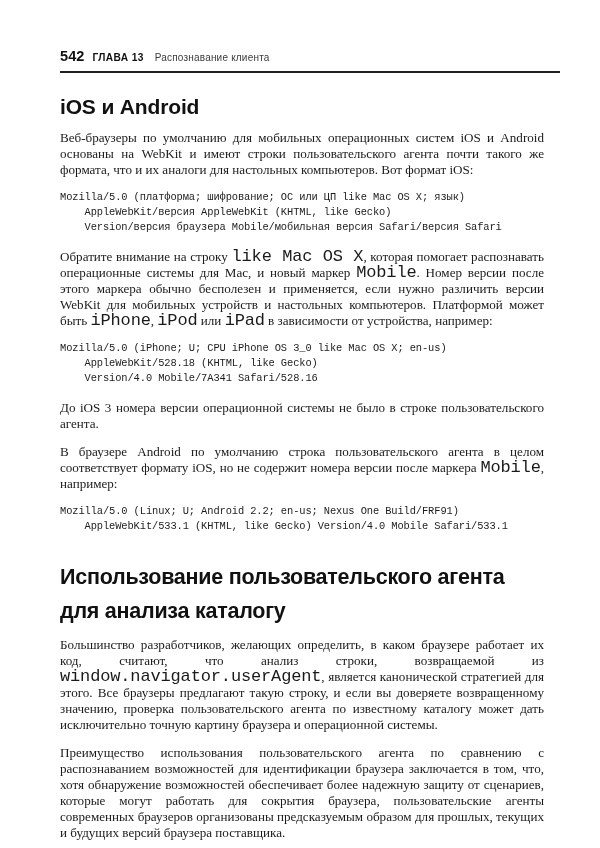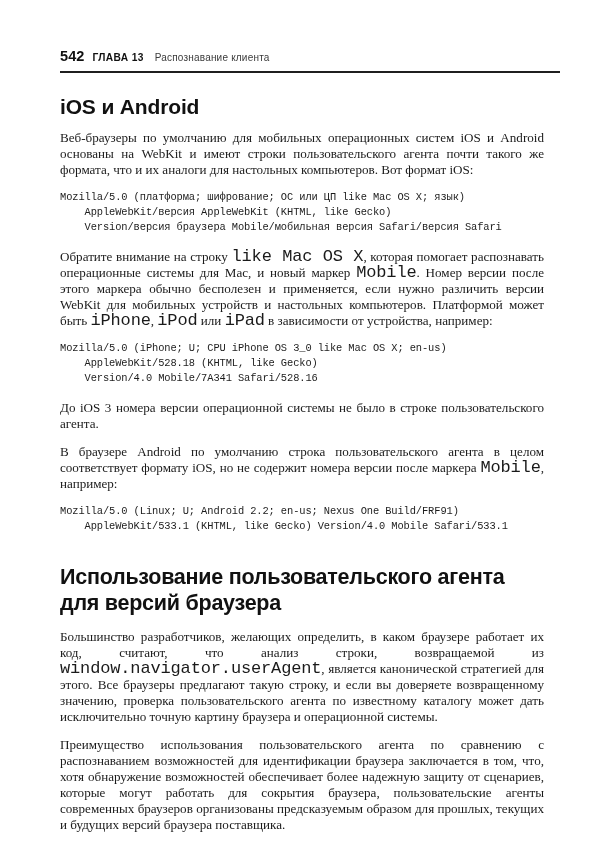--- a/index.html
+++ b/index.html
@@ -69,21 +69,21 @@
   }
   h1.sect-main {
     font-family: "Liberation Sans", "DejaVu Sans", sans-serif;
     font-size: 21.5px;
     font-weight: bold;
     color: #111111;
     margin: 30px 0 13px 0;
     line-height: 1.23;
     letter-spacing: -0.25px;
   }
-  h1.sect-main .ln { display: block; }
+  h1.sect-main .ln { display: block; margin-top: 8px; }
 
   
   p.body {
     margin: 0 16px 12px 0;
     font-size: 13.1px;
     line-height: 16px;
     text-align: justify;
     text-justify: inter-word;
     hyphens: manual;
     color: #1a1a1a;
@@ -137,20 +137,20 @@
   <p class="body">До iOS 3 номера версии операционной системы не было в строке пользовательского агента.</p>
 
   <p class="body"><span>В браузере Android по умолчанию строка пользовательского агента в целом соответствует формату iOS, но не содержит номера версии после маркера </span><code class="inl">Mobile</code><span>, например:</span></p>
 
   <pre class="code">Mozilla/5.0 (Linux; U; Android 2.2; en-us; Nexus One Build/FRF91)
     AppleWebKit/533.1 (KHTML, like Gecko) Version/4.0 Mobile Safari/533.1</pre>
 
 
   <h1 class="sect-main">
       <span class="ln">Использование пользовательского агента</span>
-      <span class="ln">для версий браузера</span>
+      <span class="ln">для анализа каталогу</span>
     </h1>
 
   <p class="body"><span>Большинство разработчиков, желающих определить, в каком браузере работает их код, считают, что анализ строки, возвращаемой из </span><code class="inl">window.navigator.userAgent</code><span>, является канонической стратегией для этого. Все браузеры предлагают такую строку, и если вы доверяете возвращенному значению, проверка пользовательского агента по известному каталогу может дать исключительно точную картину браузера и операционной системы.</span></p>
 
   <p class="body">Преимущество использования пользовательского агента по сравнению с распознаванием возможностей для идентификации браузера заключается в том, что, хотя обнаружение возможностей обеспечивает более надежную защиту от сценариев, которые могут работать для сокрытия браузера, пользовательские агенты современных браузеров организованы предсказуемым образом для прошлых, текущих и будущих версий браузера поставщика.</p>
 
 </div>
 
 </body></html>

